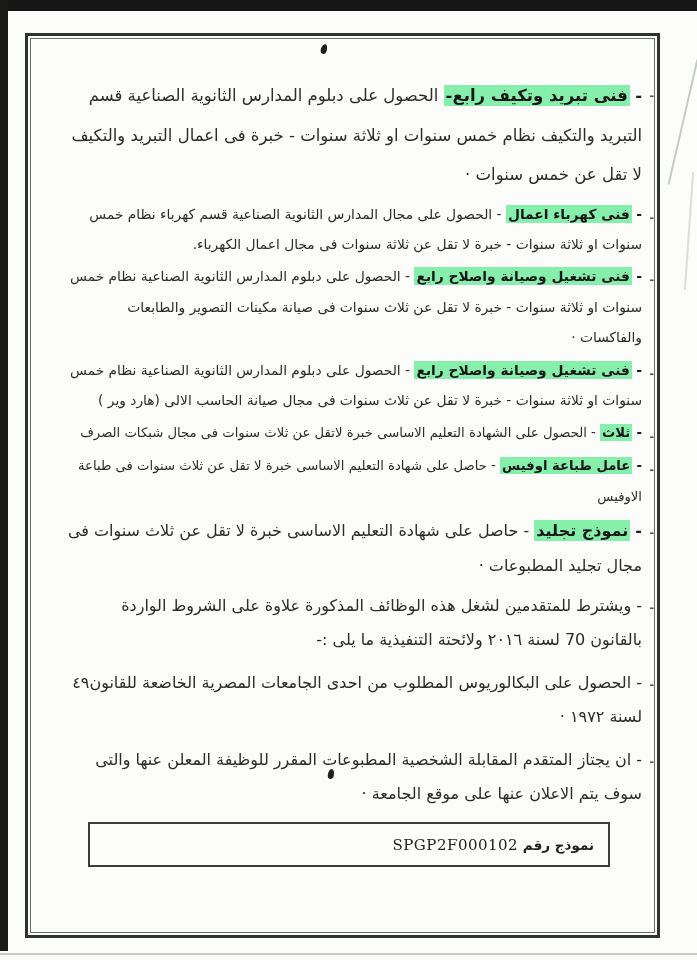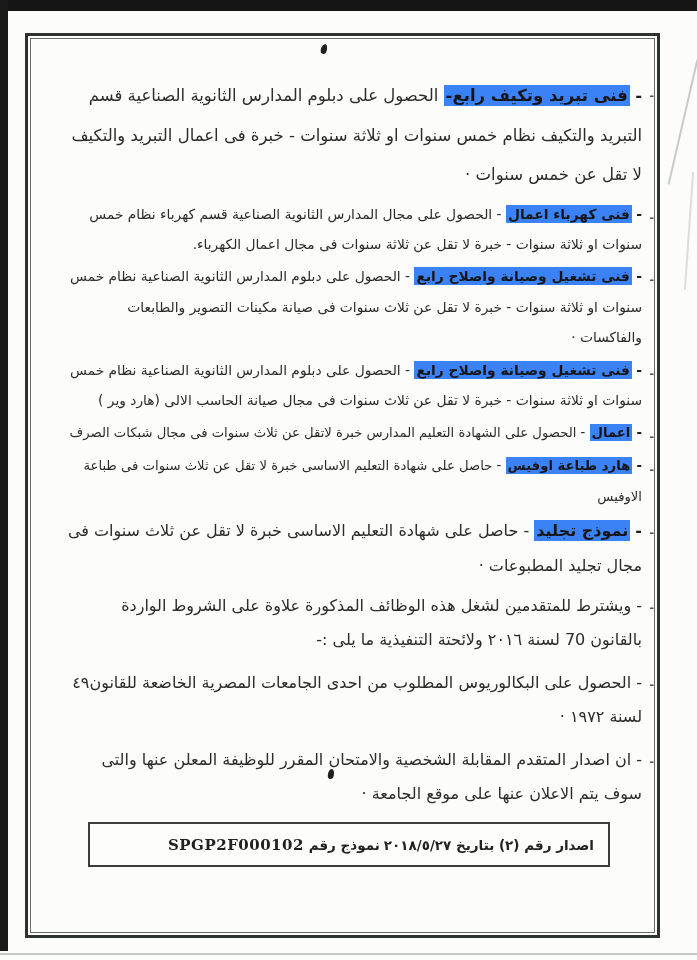--- a/index.html
+++ b/index.html
@@ -20,37 +20,37 @@
   .ink{position:absolute;width:6px;height:10px;background:#202020;
        border-radius:60% 40% 55% 45%/55% 60% 40% 45%;}
   .ink-top{left:321px;top:44px;transform:rotate(14deg);}
   .ink-bottom{left:328px;top:769px;transform:rotate(9deg);}
   
   .frame{position:absolute;left:25px;top:33px;width:629px;height:899px;border:3px solid #2f332e;}
   .frame::before{content:"";position:absolute;inset:2px;border:1.5px solid #686c68;pointer-events:none;}
   .content{position:absolute;inset:0;padding:40px 15px 0 38px;text-align:right;}
   .content p{margin:0;position:relative;}
   .tick{position:absolute;right:-12px;top:7px;font-size:11px;color:#4a4a48;font-weight:bold;}
-  .hl{background:#3b82f6;font-weight:bold;color:#161616;padding:1px 2px;}
+  .hl{background:#86efac;font-weight:bold;color:#161616;padding:1px 2px;}
   .b{font-weight:bold;color:#1d1d1b;}
   .f17{font-size:16.5px;line-height:2.4;margin-bottom:4px !important;}
   .f14{font-size:13.8px;line-height:2.2;margin-bottom:2px !important;}
   .f13{font-size:13.2px;line-height:2.35;margin-bottom:2px !important;}
   .f16{font-size:16px;line-height:2.15;margin-bottom:6px !important;}
   .mb8{margin-bottom:8px !important;}
   
   .fbox{
     position:absolute;left:88px;top:822px;width:522px;height:45px;
     border:2px solid #3c3c3c;background:#fdfdfb;
     display:flex;align-items:center;justify-content:space-between;
     padding:0 14px 0 78px;box-sizing:border-box;
     font-size:13.5px;font-weight:bold;color:#222220;
   }
   .fnum{white-space:nowrap;}
-  .fcode{font-family:"DejaVu Serif",serif;font-weight:bold;font-size:15px;letter-spacing:.5px;}
+  .fcode{font-family:"DejaVu Serif",serif;font-weight:normal;font-size:15px;letter-spacing:.5px;}
 </style>
 </head>
 <body>
 
 <div class="scan">
   <div class="edge-top"></div>
   <div class="edge-left"></div>
   <div class="edge-bottom"></div>
   <div class="curl c1"></div>
   <div class="curl c2"></div>
@@ -84,28 +84,28 @@
       <p class="f14">
         <span class="tick">-</span>
         <span class="b">-</span>
         <span class="hl">فنى تشغيل وصيانة واصلاح رابع</span>
         <span>- الحصول على دبلوم المدارس الثانوية الصناعية نظام خمس سنوات او ثلاثة سنوات - خبرة لا تقل عن ثلاث سنوات فى مجال صيانة الحاسب الالى (هارد وير )</span>
       </p>
 
       <p class="f13">
         <span class="tick">-</span>
         <span class="b">-</span>
-        <span class="hl">اعمال</span>
-        <span>- الحصول على الشهادة التعليم المدارس خبرة لاتقل عن ثلاث سنوات فى مجال شبكات الصرف</span>
+        <span class="hl">ثلاث</span>
+        <span>- الحصول على الشهادة التعليم الاساسى خبرة لاتقل عن ثلاث سنوات فى مجال شبكات الصرف</span>
       </p>
 
       <p class="f13">
         <span class="tick">-</span>
         <span class="b">-</span>
-        <span class="hl">هارد طباعة اوفيس</span>
+        <span class="hl">عامل طباعة اوفيس</span>
         <span>- حاصل على شهادة التعليم الاساسى خبرة لا تقل عن ثلاث سنوات فى طباعة الاوفيس</span>
       </p>
 
       <p class="f16">
         <span class="tick">-</span>
         <span class="b">-</span>
         <span class="hl">نموذج تجليد</span>
         <span>- حاصل على شهادة التعليم الاساسى خبرة لا تقل عن ثلاث سنوات فى مجال تجليد المطبوعات ·</span>
       </p>
 
@@ -117,26 +117,25 @@
 
       <p class="f16 mb8">
         <span class="tick">-</span>
         <span>-</span>
         <span>الحصول على البكالوريوس المطلوب من احدى الجامعات المصرية الخاضعة للقانون٤٩ لسنة ١٩٧٢ ·</span>
       </p>
 
       <p class="f16">
         <span class="tick">-</span>
         <span>-</span>
-        <span>ان اصدار المتقدم المقابلة الشخصية والامتحان المقرر للوظيفة المعلن عنها والتى سوف يتم الاعلان عنها على موقع الجامعة ·</span>
+        <span>ان يجتاز المتقدم المقابلة الشخصية المطبوعات المقرر للوظيفة المعلن عنها والتى سوف يتم الاعلان عنها على موقع الجامعة ·</span>
       </p>
 
     </div>
   </div>
 
   <div class="fbox" dir="rtl">
-    <span>اصدار رقم (٢) بتاريخ ٢٠١٨/٥/٢٧</span>
     <span class="fnum">
       <span>نموذج رقم</span>
       <span class="fcode">SPGP2F000102</span>
     </span>
   </div>
 </div>
 
 </body></html>

